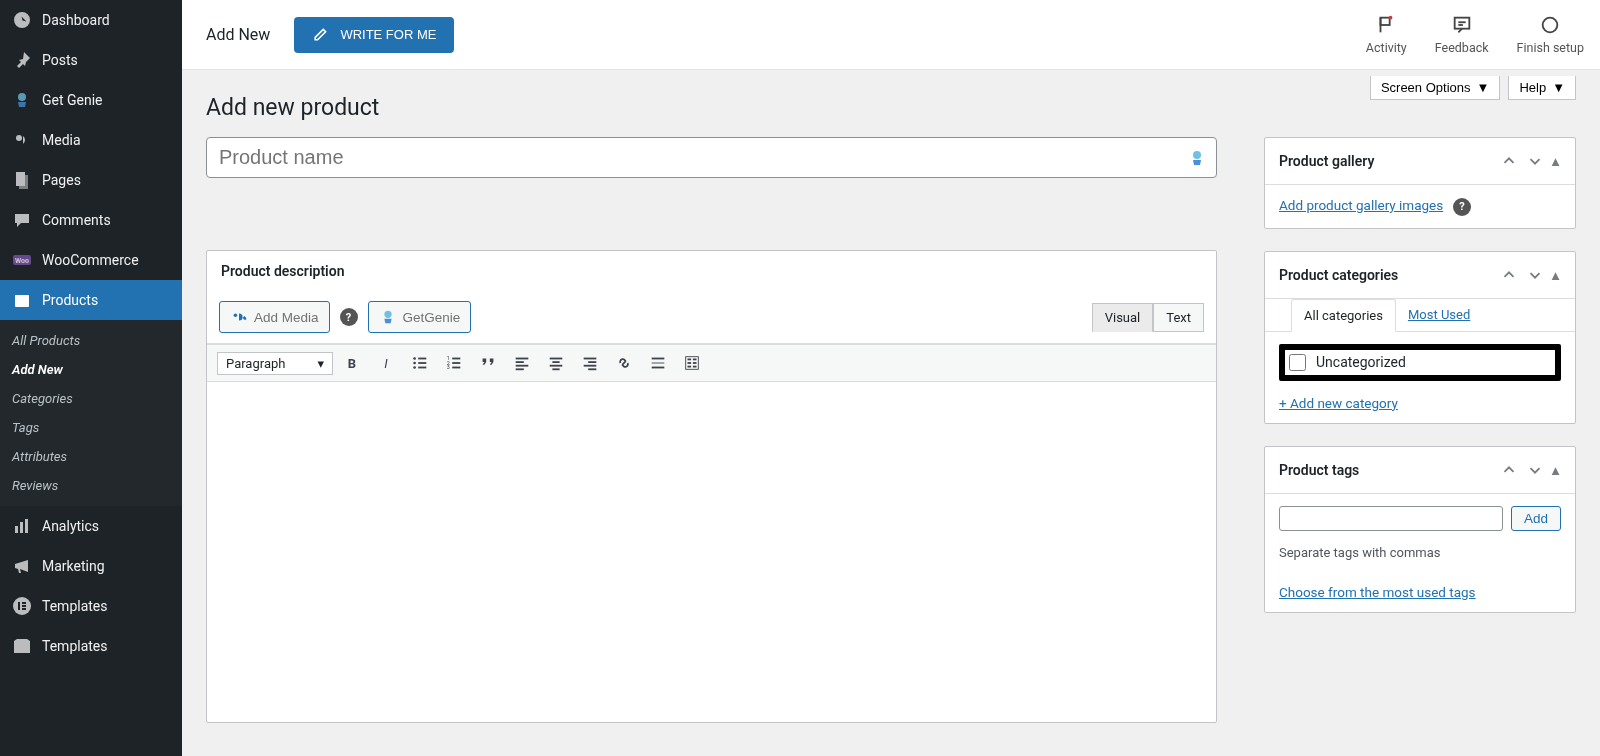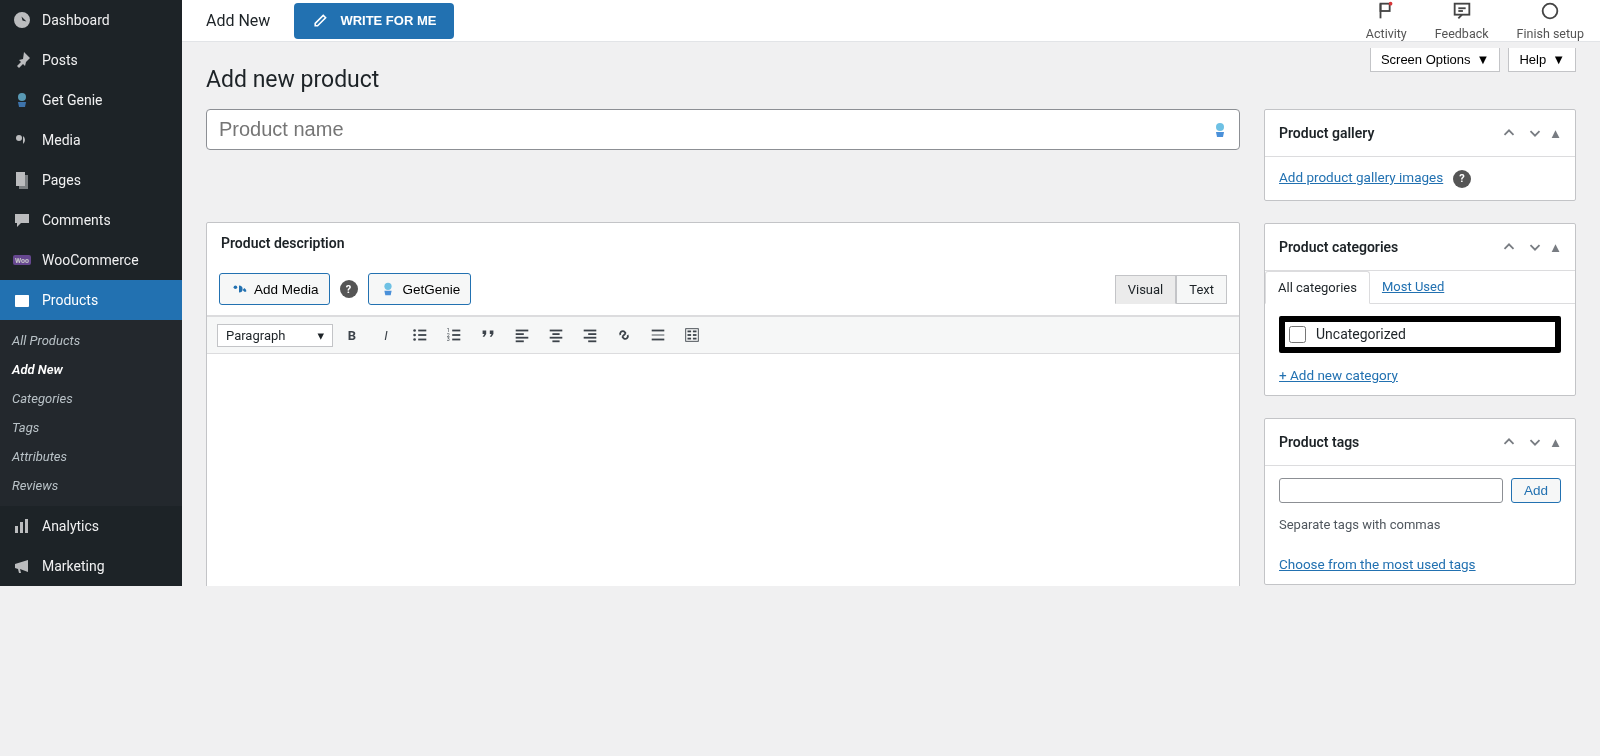--- a/index.html
+++ b/index.html
@@ -1,78 +1,78 @@
 <!DOCTYPE html>
 <html><head>
 <meta charset="utf-8">
 <style>
   * { box-sizing: border-box; margin: 0; padding: 0; }
   body { font-family: -apple-system, BlinkMacSystemFont, "Segoe UI", Roboto, sans-serif; font-size: 13px; color: #1d2327; background: #f0f0f1; overflow: hidden; }
-  .app { display: flex; width: 1600px; height: 586px; }
+  .app { display: flex; width: 1600px; height: 756px; }
 
   
   .sidebar { width: 182px; background: #1d2327; color: #f0f0f1; display: flex; flex-direction: column; }
   .menu-item { display: flex; align-items: center; padding: 10px 12px; color: #f0f0f1; cursor: pointer; font-size: 14px; }
   .menu-item.active { background: #2271b1; color: #fff; position: relative; }
   .menu-item.active::after { content: ""; position: absolute; right: -9px; top: 50%; transform: translateY(-50%); border: 9px solid transparent; border-right-color: #f0f0f1; }
   .menu-icon { width: 20px; height: 20px; display: inline-flex; align-items: flex-end; justify-content: center; margin-right: 10px; opacity: 0.75; }
   .menu-item.active .menu-icon { opacity: 1; }
   .submenu { background: #23282d; padding: 6px 0; font-style: italic; }
   .submenu-item { padding: 7px 12px; color: #b9c2c7; font-size: 13px; cursor: pointer; }
   .submenu-item.current { color: #fff; font-weight: 600; }
 
   
   .main { flex: 1; display: flex; flex-direction: column; overflow: auto; }
 
   
   .topbar { background: #fff; height: 70px; border-bottom: 1px solid #e2e4e7; display: flex; align-items: center; padding: 0 16px 0 24px; }
   .topbar-left { display: flex; align-items: center; gap: 24px; }
   .topbar-title { font-size: 16px; font-weight: 400; }
-  .write-btn { background: #2271b1; color: #fff; border: none; border-radius: 4px; padding: 10px 18px; font-weight: 700; font-size: 13px; display: inline-flex; align-items: center; gap: 12px; cursor: pointer; }
+  .write-btn { background: #2271b1; color: #fff; border: none; border-radius: 4px; padding: 10px 18px; font-weight: 400; font-size: 13px; display: inline-flex; align-items: center; gap: 12px; cursor: pointer; }
   .topbar-right { margin-left: auto; display: flex; gap: 28px; justify-content: center; }
   .topbar-action { display: flex; flex-direction: column; align-items: center; gap: 4px; font-size: 12.5px; color: #555; cursor: pointer; }
   .topbar-action svg { width: 22px; height: 22px; }
 
   
   .content { padding: 0 24px 24px; display: flex; gap: 24px; align-items: flex-start; }
   .content-wrap { position: relative; }
   .screen-help { position: absolute; right: 24px; top: 6px; display: flex; gap: 8px; }
   .screen-btn { background: #fff; border: 1px solid #c3c4c7; border-top: none; padding: 4px 10px; font-size: 13px; cursor: pointer; display: inline-flex; align-items: flex-end; gap: 6px; }
 
   .page-title { font-size: 23px; font-weight: 400; padding: 24px 0 16px; }
   .col-main { flex: 1; }
-  .col-side { width: 312px; display: flex; flex-direction: column; gap: 22px; }
+  .col-side { width: 312px; display: flex; flex-direction: column; gap: 22px; margin-left: 23px; }
 
   .title-input-wrap { position: relative; }
   .title-input { width: 100%; padding: 8px 40px 8px 12px; font-size: 20px; border: 1px solid #8c8f94; border-radius: 4px; background: #fff; color: #666; }
   .genie-badge { position: absolute; right: 10px; top: 50%; transform: translateY(-50%); }
 
   .postbox { background: #fff; border: 1px solid #c3c4c7; border-radius: 2px; }
   .postbox-header { padding: 12px 14px; font-size: 14px; font-weight: 600; border-bottom: 1px solid #dcdcde; display: flex; align-items: center; }
   .postbox-header.no-border { border-bottom: none; }
   .postbox-header .controls { margin-left: auto; display: flex; gap: 4px; align-items: center; color: #787c82; }
   .controls span { cursor: pointer; display: inline-flex; padding: 2px; }
   .postbox-body { padding: 12px 14px; }
 
   
   .editor-toolbar-row { padding: 10px 12px; display: flex; align-items: center; gap: 10px; border-bottom: 1px solid #dcdcde; }
-  .ed-btn { display: inline-flex; align-items: center; gap: 6px; border: 1px solid #2271b1; color: #000000; background: #f6f7f7; padding: 6px 10px; border-radius: 3px; cursor: pointer; font-size: 13.5px; }
+  .ed-btn { display: inline-flex; align-items: center; gap: 6px; border: 1px solid #2271b1; color: #737373; background: #f6f7f7; padding: 6px 10px; border-radius: 3px; cursor: pointer; font-size: 13.5px; }
   .help-circle { width: 18px; height: 18px; border-radius: 50%; background: #555; color: #fff; display: inline-flex; align-items: center; justify-content: center; font-size: 11px; font-weight: 700; }
   .editor-tabs { margin-left: auto; display: flex; }
   .etab { border: 1px solid #c3c4c7; padding: 6px 12px; background: #f6f7f7; cursor: pointer; font-size: 13px; }
   .etab.active { background: #ebebeb; border-bottom-color: #ebebeb; margin-left: 18px; }
 
   .format-bar { background: #f6f7f7; border: 1px solid #dcdcde; border-left: none; border-right: none; padding: 4px 10px; display: flex; align-items: center; gap: 4px; }
   .format-select { border: 1px solid #c3c4c7; background: #fff; padding: 3px 8px; font-size: 13px; min-width: 116px; display: inline-flex; align-items: center; justify-content: space-between; cursor: pointer; }
   .fmt-btn { width: 30px; height: 28px; display: inline-flex; align-items: center; justify-content: center; cursor: pointer; color: #3c434a; border-radius: 2px; }
   .editor-body { min-height: 340px; padding: 12px; border-top: none; }
 
   
   .side-link { color: #2271b1; text-decoration: underline; font-size: 13.5px; cursor: pointer; }
-  .cat-tabs { display: flex; border-bottom: 1px solid #dcdcde; margin: -12px -14px 12px; }
+  .cat-tabs { display: flex; border-bottom: 1px solid #dcdcde; margin: -12px -14px 12px; padding-left: 26px; }
   .cat-tab { padding: 8px 12px; font-size: 13px; color: #2271b1; cursor: pointer; }
   .cat-tab.active { color: #1d2327; border: 1px solid #dcdcde; border-bottom-color: #fff; margin-bottom: -1px; background: #fff; border-top-left-radius: 3px; border-top-right-radius: 3px; }
   .cat-tab:not(.active) { text-decoration: underline; }
   .cat-list { border: 6px solid #000000; padding: 4px; border-radius: 2px; }
   .cat-row { display: flex; align-items: center; gap: 10px; font-size: 14px; }
   .cat-row input[type=checkbox] { width: 17px; height: 17px; border: 1px solid #8c8f94; border-radius: 3px; }
   .tag-row { display: flex; gap: 8px; margin-bottom: 14px; }
   .tag-input { flex: 1; border: 1px solid #8c8f94; border-radius: 3px; padding: 4px 8px; }
   .add-btn { border: 1px solid #2271b1; color: #2271b1; background: #f6f7f7; border-radius: 3px; padding: 4px 12px; cursor: pointer; font-size: 13.5px; }
   .tag-hint { color: #50575e; font-size: 13px; margin-bottom: 24px; }

